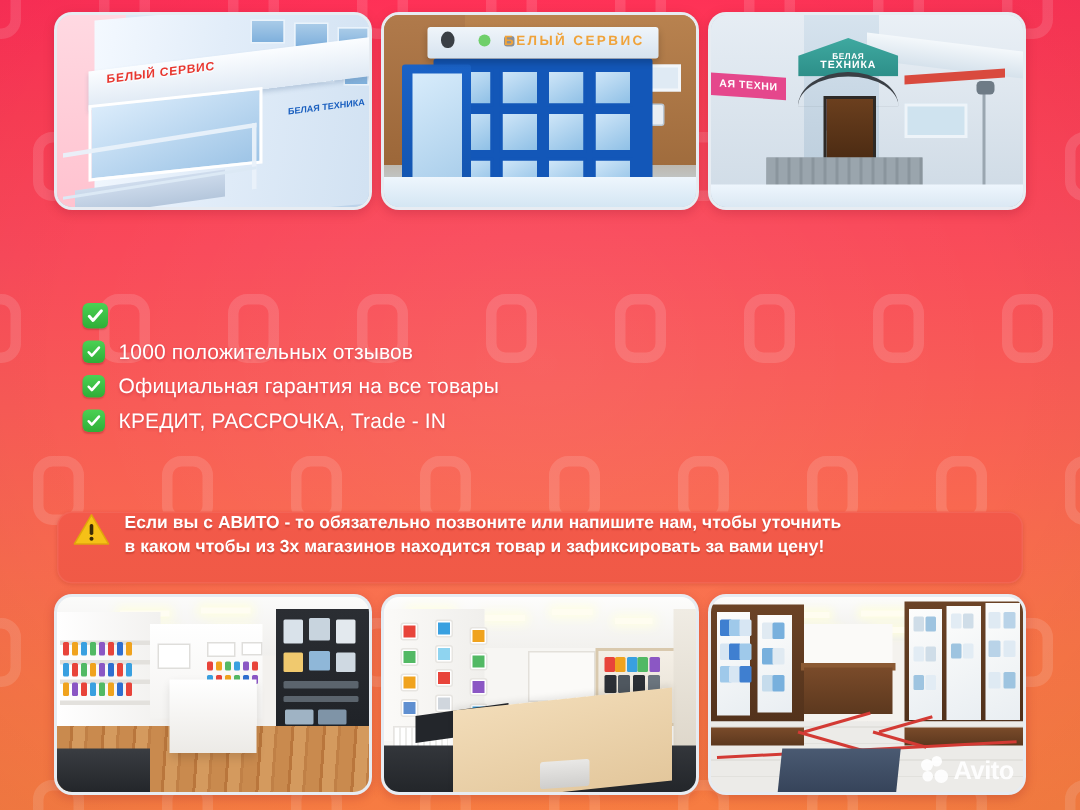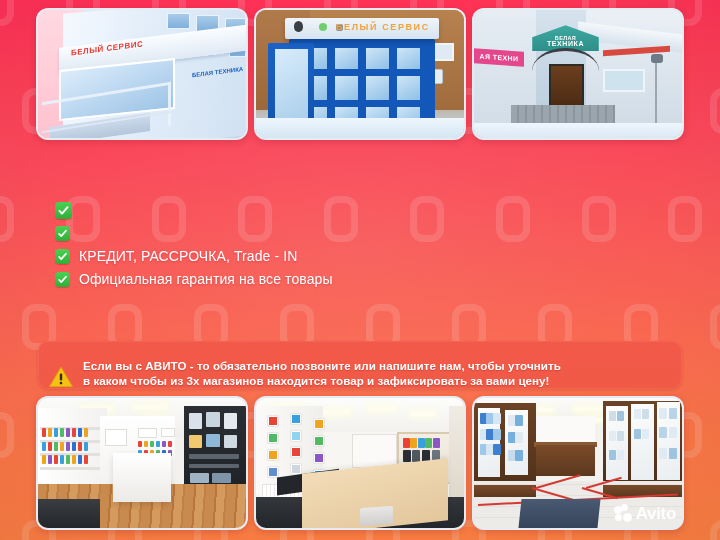--- a/index.html
+++ b/index.html
@@ -298,21 +298,21 @@
   .benefit.strong .check{ width:17px; height:17px; border-radius:4px; }
   .benefit.strong .txt{ font-size:14.5px; font-weight:800; letter-spacing:.15px; }
 
   
   #warning{
     position:absolute;
     left:38px; top:341px;
     width:644px; height:48px;
     background:linear-gradient(#f3594a,#f05a46);
     border-radius:10px;
-    display:flex; align-items:flex-end;
+    display:flex; align-items:flex-start;
     padding:0 12px 0 10px;
     gap:9px;
     box-shadow:inset 0 0 0 1px rgba(255,255,255,.07), 0 1px 3px rgba(140,30,20,.2);
   }
   #warning .warn-icon{ flex:0 0 auto; width:26px; height:24px; }
   #warning .warn-text{
     color:#fff; font-size:11.6px; font-weight:700; line-height:1.34;
     letter-spacing:.05px; text-shadow:0 1px 1px rgba(140,30,20,.35);
   }
 </style>
@@ -468,38 +468,39 @@
       </span>
     </div>
 
 
     <div class="benefit">
       <span class="check">
         <svg width="11" height="11" viewBox="0 0 13 13">
             <path d="M2.5 6.9 L5 9.6 L10.6 3.2" stroke="#ffffff" stroke-width="2" fill="none" stroke-linecap="round" stroke-linejoin="round"></path>
           </svg>
       </span>
+      <span class="txt">1000 положительных отзывов</span>
+    </div>
+
+    <div class="benefit">
+      <span class="check">
+        <svg width="11" height="11" viewBox="0 0 13 13">
+            <path d="M2.5 6.9 L5 9.6 L10.6 3.2" stroke="#ffffff" stroke-width="2" fill="none" stroke-linecap="round" stroke-linejoin="round"></path>
+          </svg>
+      </span>
+      <span class="txt">Официальная гарантия на все товары</span>
     </div>
 
     <div class="benefit">
       <span class="check">
         <svg width="11" height="11" viewBox="0 0 13 13">
             <path d="M2.5 6.9 L5 9.6 L10.6 3.2" stroke="#ffffff" stroke-width="2" fill="none" stroke-linecap="round" stroke-linejoin="round"></path>
           </svg>
       </span>
       <span class="txt">КРЕДИТ, РАССРОЧКА, Trade - IN</span>
-    </div>
-
-    <div class="benefit">
-      <span class="check">
-        <svg width="11" height="11" viewBox="0 0 13 13">
-            <path d="M2.5 6.9 L5 9.6 L10.6 3.2" stroke="#ffffff" stroke-width="2" fill="none" stroke-linecap="round" stroke-linejoin="round"></path>
-          </svg>
-      </span>
-      <span class="txt">Официальная гарантия на все товары</span>
     </div>
   </div>
 
   <div id="warning">
     <span class="warn-icon">
       <svg width="26" height="24" viewBox="0 0 26 24">
         <path d="M13 2.2 L24.4 21.6 L1.6 21.6 Z" fill="#f5c117" stroke="#e0a50c" stroke-width="1" stroke-linejoin="round"></path>
         <rect x="11.8" y="8.4" width="2.4" height="7.2" rx="1.1" fill="#3a2c06"></rect>
         <circle cx="13" cy="18.1" r="1.35" fill="#3a2c06"></circle>
       </svg>

